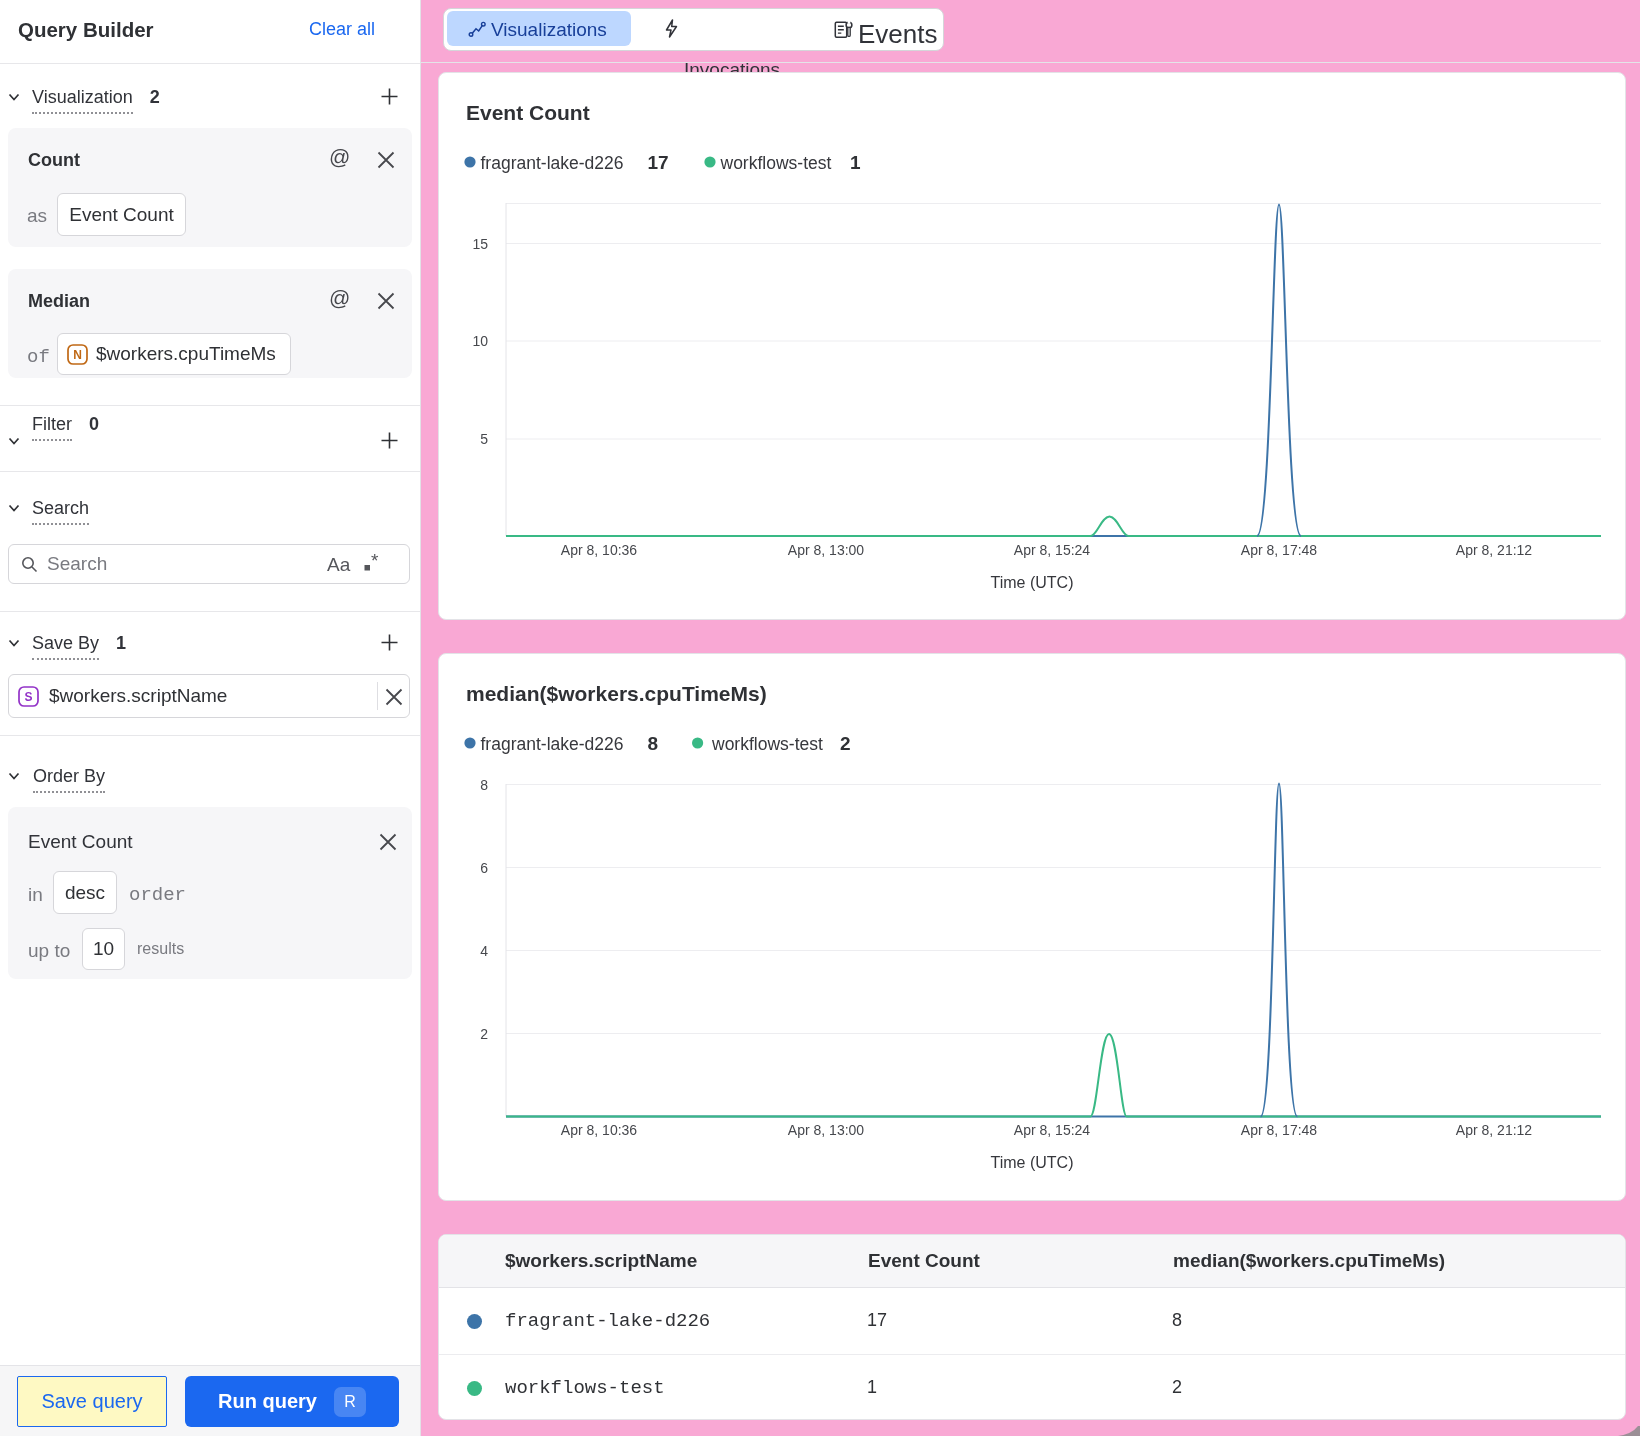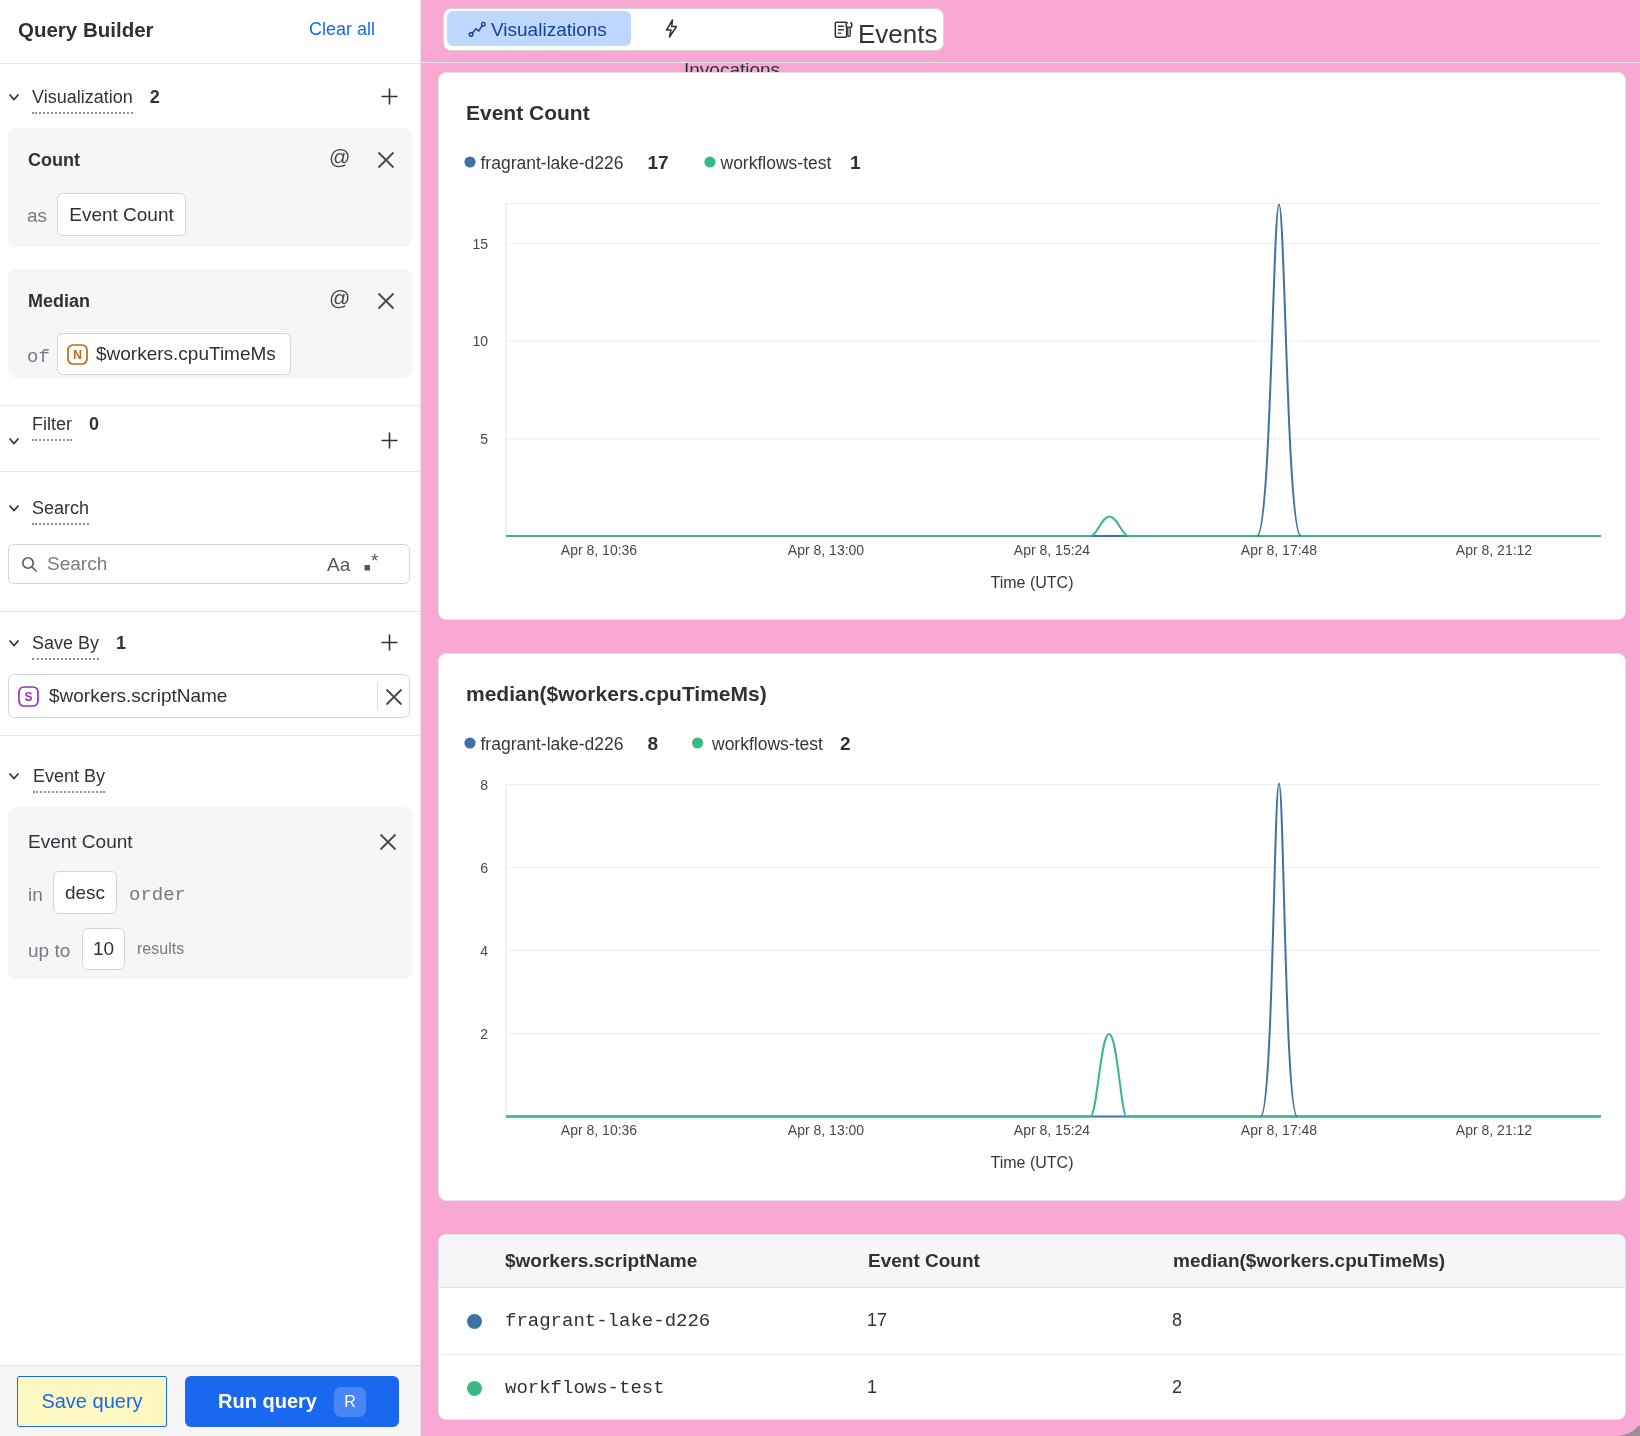--- a/index.html
+++ b/index.html
@@ -126,21 +126,21 @@
         <path d="M2.5 2.5 L17.5 17.5 M17.5 2.5 L2.5 17.5" stroke="#47484D" stroke-width="1.8"></path>
       </svg>
   </div>
   <div class="divider" style="top:735px;"></div>
 
   <div class="abs" style="left:7px; top:769px;">
     <svg width="14" height="14" viewBox="0 0 14 14">
         <path d="M2.5 4.5 L7 9.5 L11.5 4.5" fill="none" stroke="#2F3135" stroke-width="1.7"></path>
       </svg>
   </div>
-  <div class="sechead" style="left:33px; top:766px;"><span class="dotted">Event By</span></div>
+  <div class="sechead" style="left:33px; top:766px;"><span class="dotted">Order By</span></div>
   <div class="graycard" style="top:807px; height:172px;">
     <div class="abs" style="left:20px; top:24px; font-size:19px; color:#313339;">Event Count</div>
     <svg class="xicon" style="left:370px; top:25px;" viewBox="0 0 20 20">
         <path d="M2.5 2.5 L17.5 17.5 M17.5 2.5 L2.5 17.5" stroke="#47484D" stroke-width="1.8"></path>
       </svg>
     <div class="abs gray" style="left:20px; top:77px; font-size:19px;">in</div>
     <div class="whitebox" style="left:45px; top:64px; width:64px; height:43px;">desc</div>
     <div class="abs gray" style="left:121px; top:77px; font-size:19px;font-family:Liberation Mono, monospace;">order</div>
     <div class="abs gray" style="left:20px; top:133px; font-size:19px;">up to</div>
     <div class="whitebox" style="left:74px; top:121px; width:43px; height:42px;">10</div>

